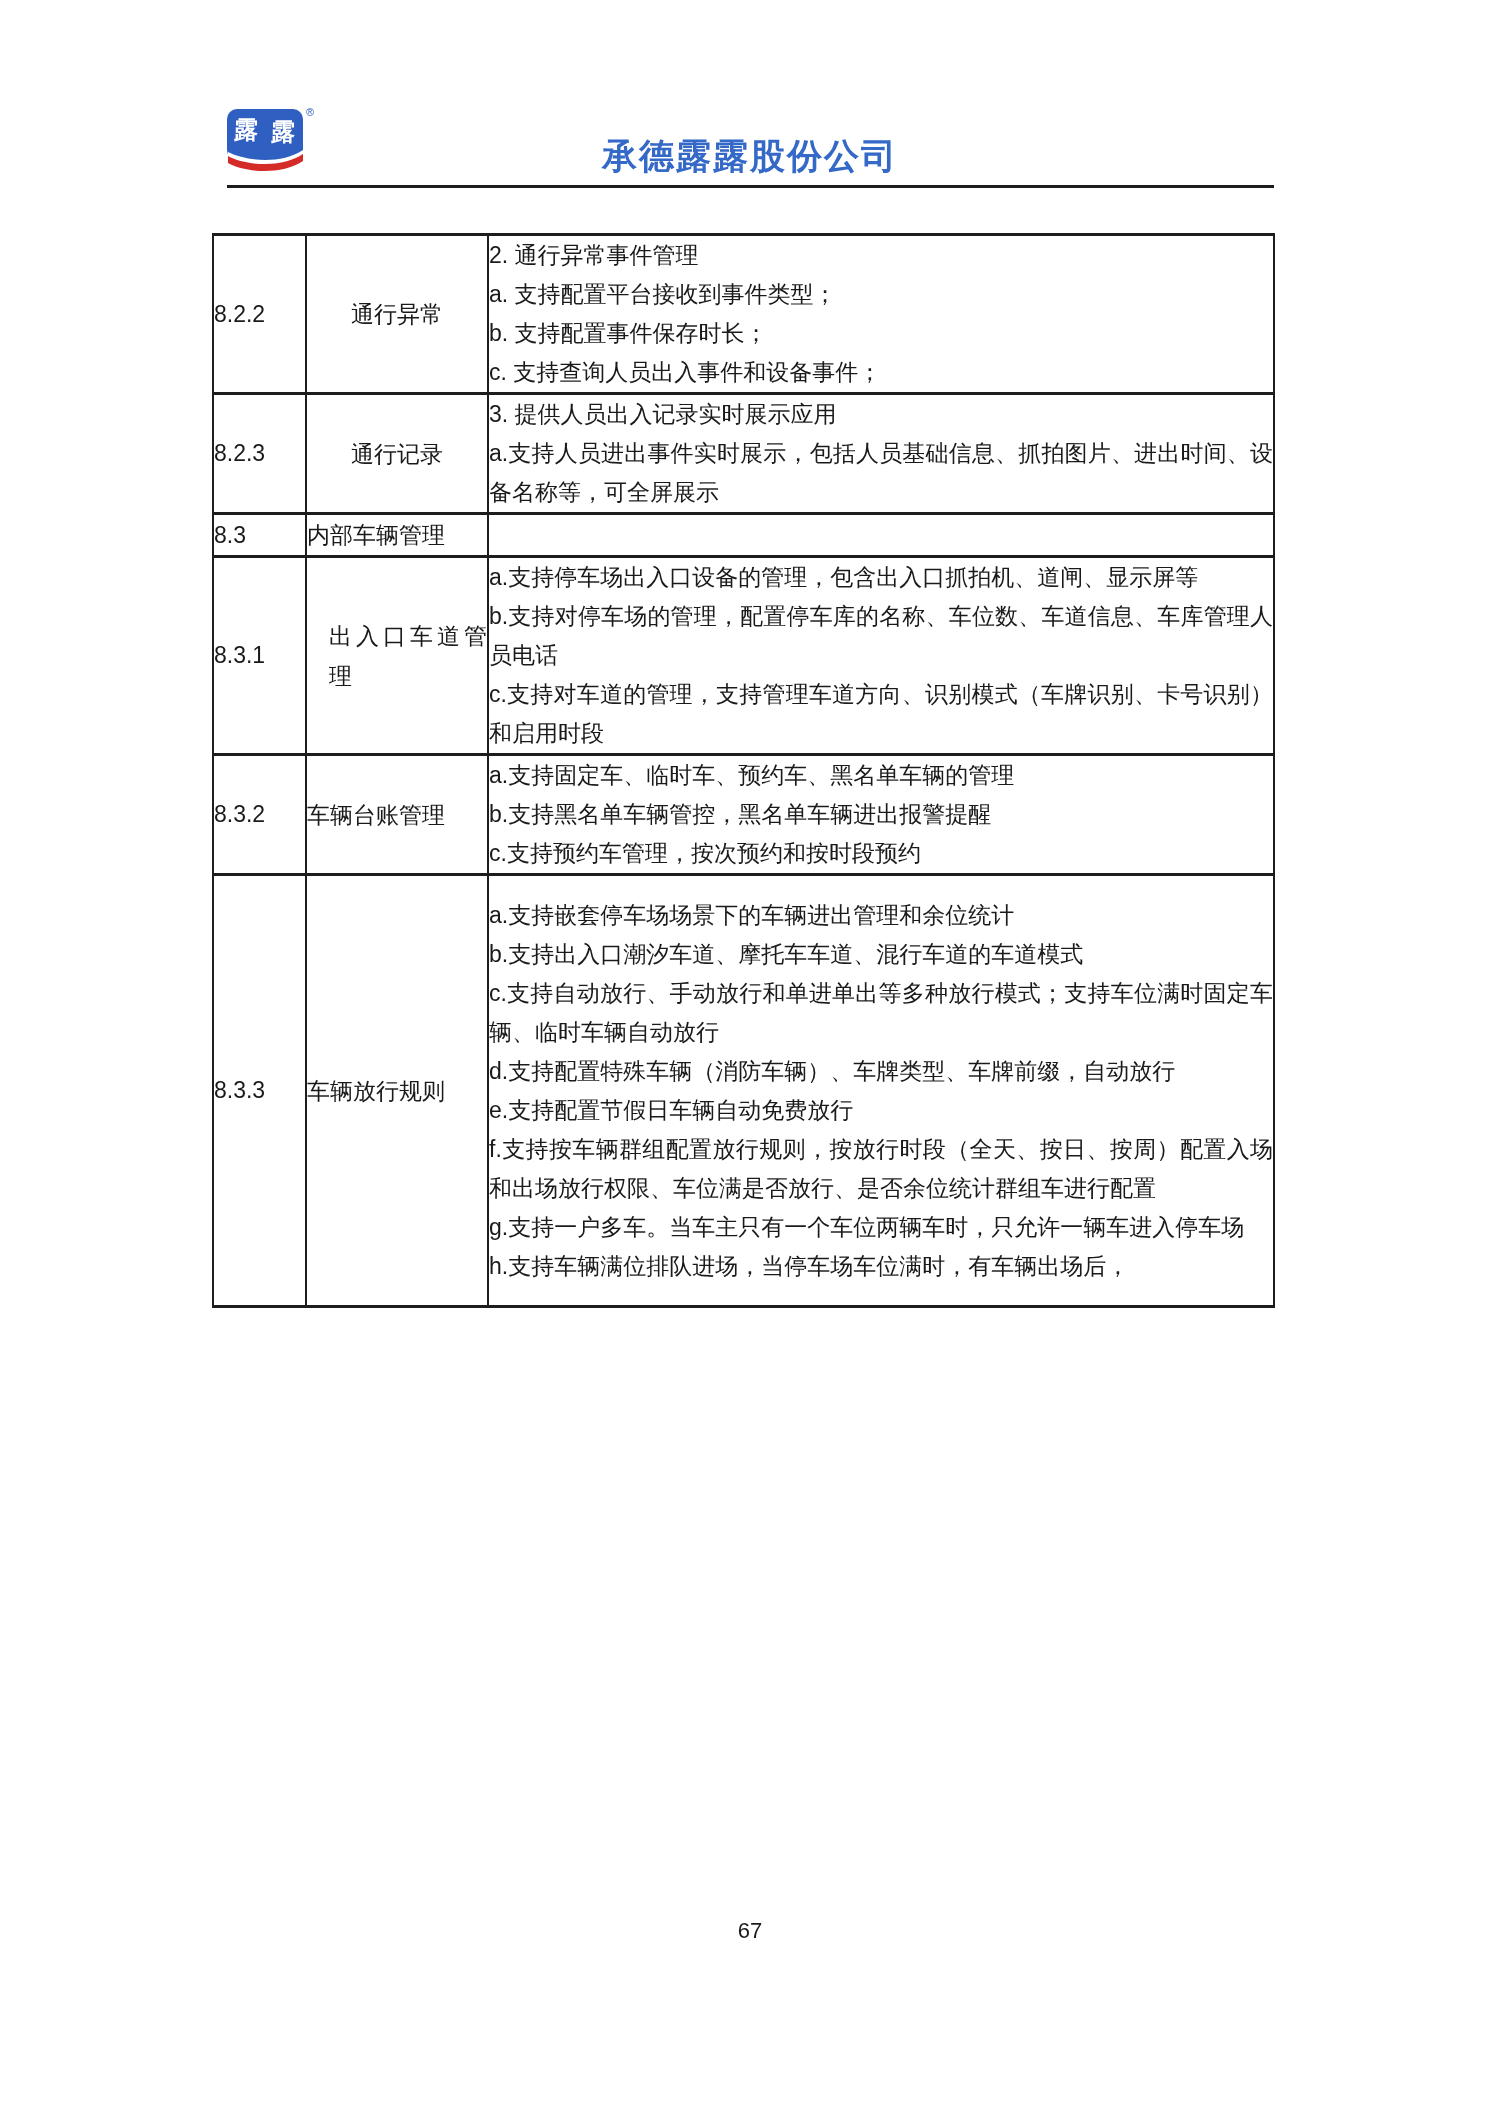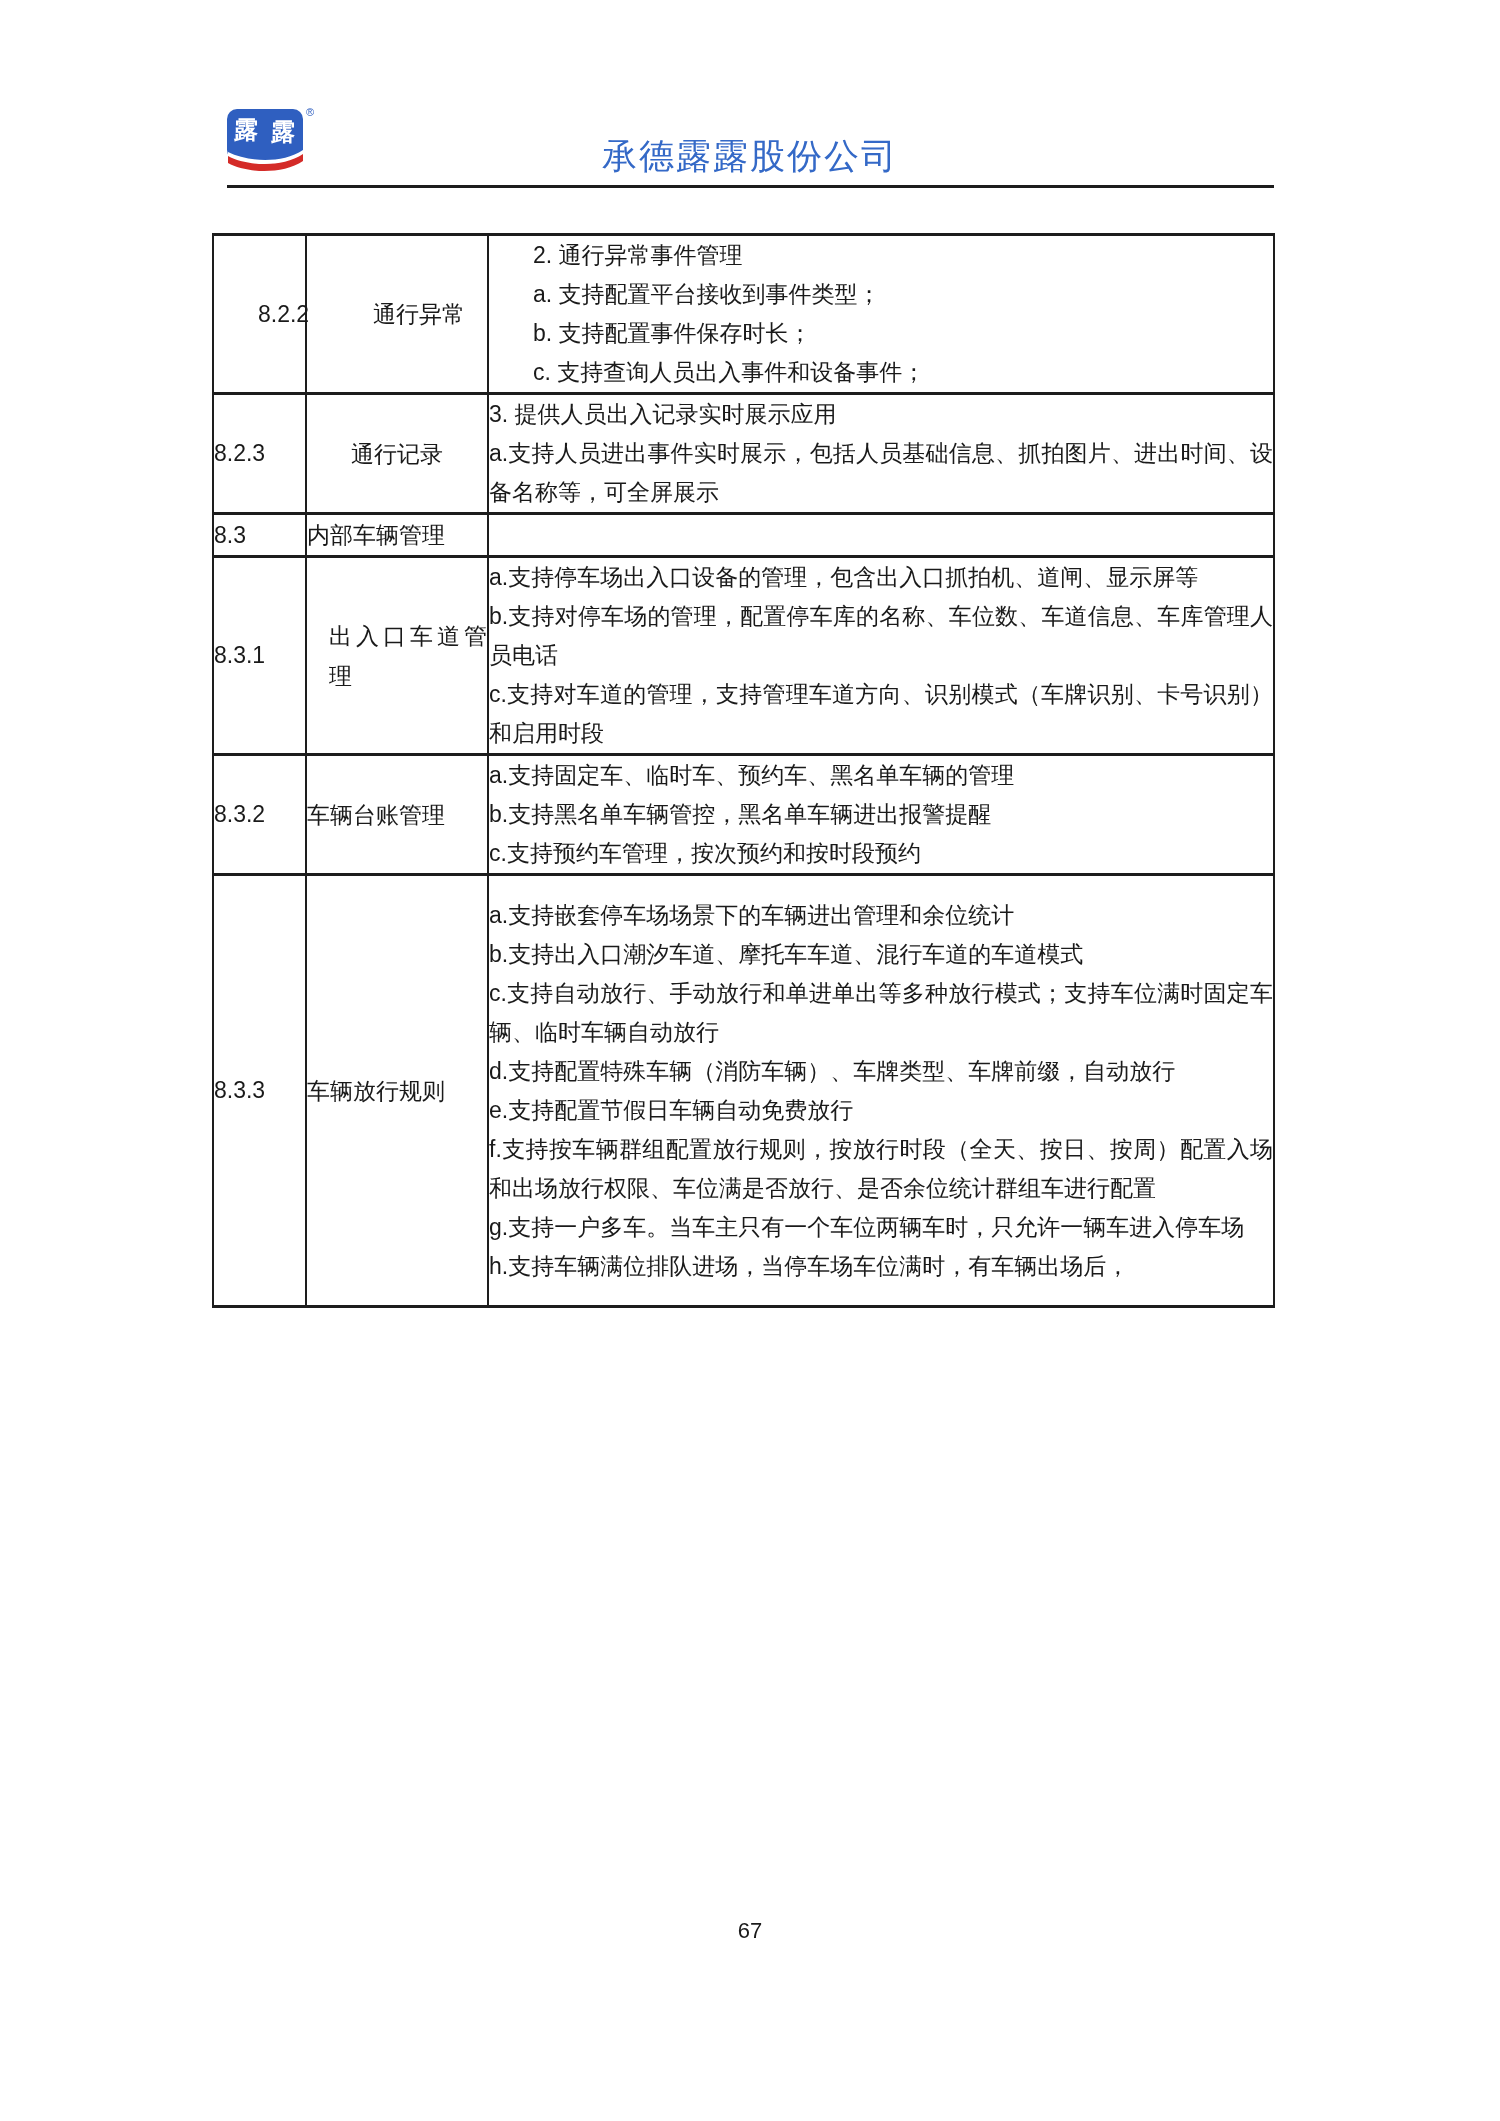--- a/index.html
+++ b/index.html
@@ -6,21 +6,21 @@
   .page {
     position:relative; width:1500px; height:2121px; background:#ffffff;
     font-family:"Liberation Sans","DejaVu Sans",sans-serif; color:#1a1a1a;
     overflow:hidden;
   }
 
   
   .logo { position:absolute; left:226px; top:104px; width:90px; height:72px; }
   .doc-title {
     position:absolute; left:0; right:0; top:133px; text-align:center;
-    font-size:35px; font-weight:400; letter-spacing:2px; color:#3469c7;
+    font-size:35px; font-weight:700; letter-spacing:2px; color:#3469c7;
   }
   .header-rule {
     position:absolute; left:227px; top:185px; width:1047px; height:3px;
     background:#1c1c1c;
   }
 
   
   .spec-table-wrap { position:absolute; left:212px; top:233px; }
   table.spec { border-collapse:collapse; table-layout:fixed; width:1061px; }
   table.spec col.c-id { width:93px; }
@@ -40,21 +40,21 @@
     margin:0; line-height:39px; text-align:justify; text-align-last:left;
   }
   tr.row-cont td.content-cell { padding-top:4px; }
 
   tr.lab-center td.label-cell { text-align:center; }
   tr.lab-left td.label-cell { text-align:left; }
   tr.lab-justify td.label-cell { text-align:justify;padding-left:22px; }
 
   
   tr.h-cont td { height:594px; }
-  tr.h-822 td { height:153px;padding-left:44px; }
+  tr.h-822 td { height:153px; }
   tr.h-823 td { height:113px; }
   tr.h-83  td { height:38px; }
   tr.h-831 td { height:194px; }
   tr.h-832 td { height:110px; }
   tr.h-833 td { height:429px;margin-left:44px; }
 
   
   .page-number {
     position:absolute; left:0; right:0; top:1918px; text-align:center;
     font-size:22px; color:#1a1a1a;

